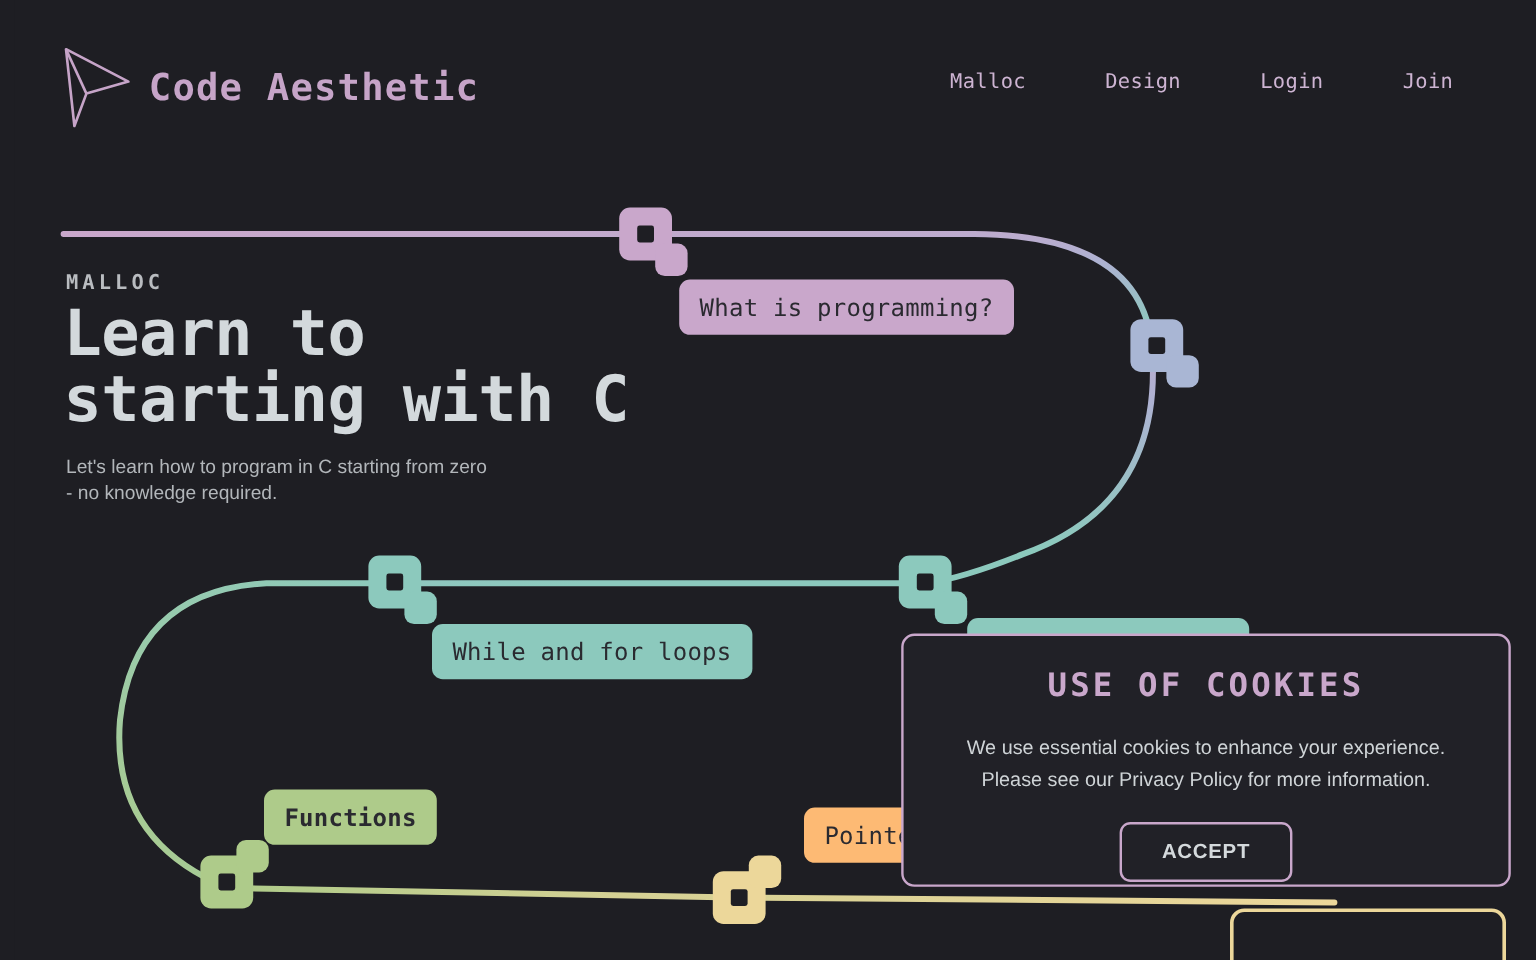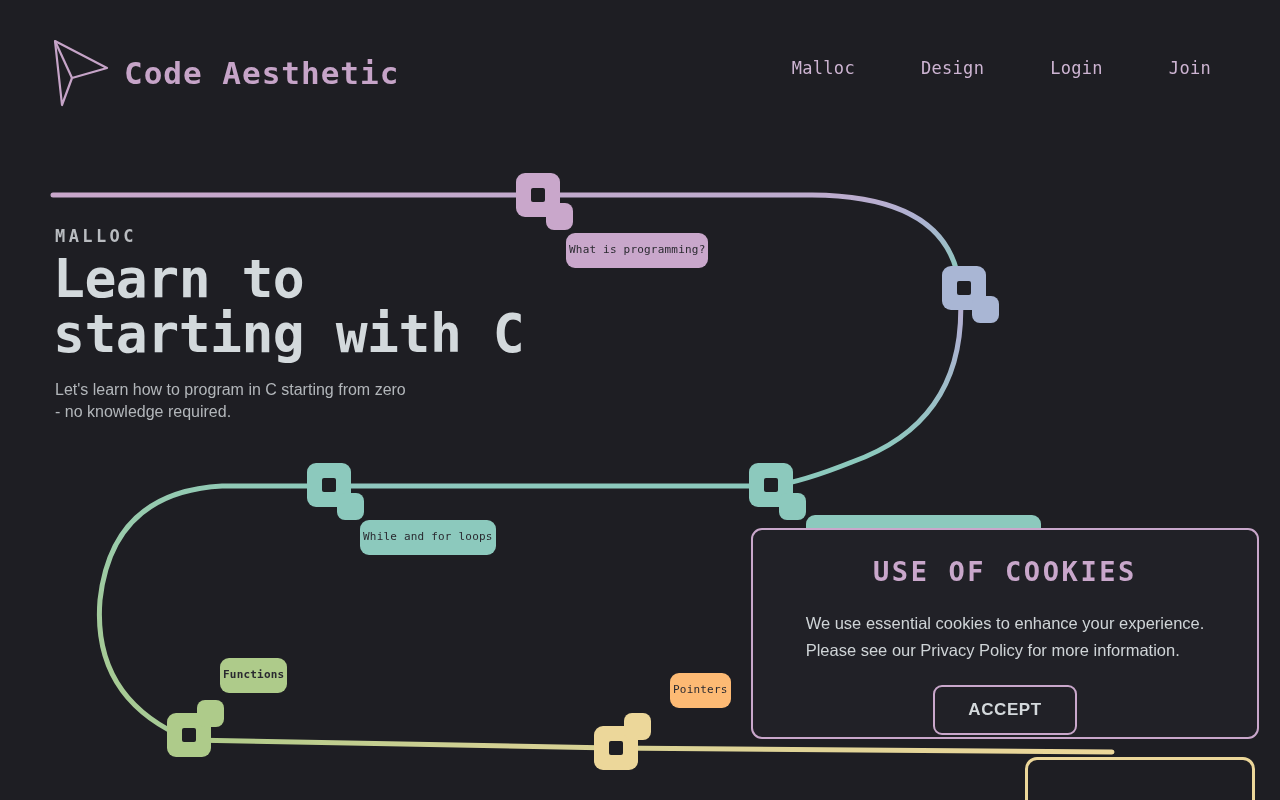--- a/index.html
+++ b/index.html
@@ -84,22 +84,22 @@
   .node.sq-br .small { left: 30px; top: 30px; }
   .node.sq-tr .small { left: 30px; top: -13px; }
   .node .inner {
     position: absolute; left: 15px; top: 15px;
     width: 14px; height: 14px; border-radius: 2px;
     background: #1e1e23;
   }
   .pill {
     position: absolute;
     font-family: "DejaVu Sans Mono", monospace;
-    font-size: 11px; color: #2a2a30;
-    border-radius: 9px; padding: 10px 3px;
+    font-size: 20px; color: #2a2a30;
+    border-radius: 9px; padding: 10px 17px;
     line-height: 1.32; white-space: pre-line;
     letter-spacing: .2px;
   }
   .ghost-box {
     position: absolute; border-radius: 12px;
     border: 3px solid #ecd79a; background: transparent;
   }
 
   
   .cookie {
@@ -114,21 +114,21 @@
   .cookie-title {
     font-family: "DejaVu Sans Mono", monospace;
     font-size: 27px; font-weight: 700;
     color: #c9a7cb; letter-spacing: 2.6px;
     margin: 0;
   }
   .cookie-body {
     margin: 23px 0 0 0;
     font-family: "Liberation Sans", sans-serif;
     font-size: 16.5px; line-height: 1.65;
-    color: #cfd4d7; text-align: left; white-space: pre-line;
+    color: #cfd4d7; text-align: center; white-space: pre-line;
   }
   .cookie-accept {
     margin-top: 21px;
     font-family: "Liberation Sans", sans-serif;
     font-size: 17px; font-weight: 700; letter-spacing: .6px;
     color: #d4d9dc; background: transparent;
     border: 2px solid #c9a7cb; border-radius: 9px;
     padding: 13px 33px; cursor: pointer;
   }
 </style>

